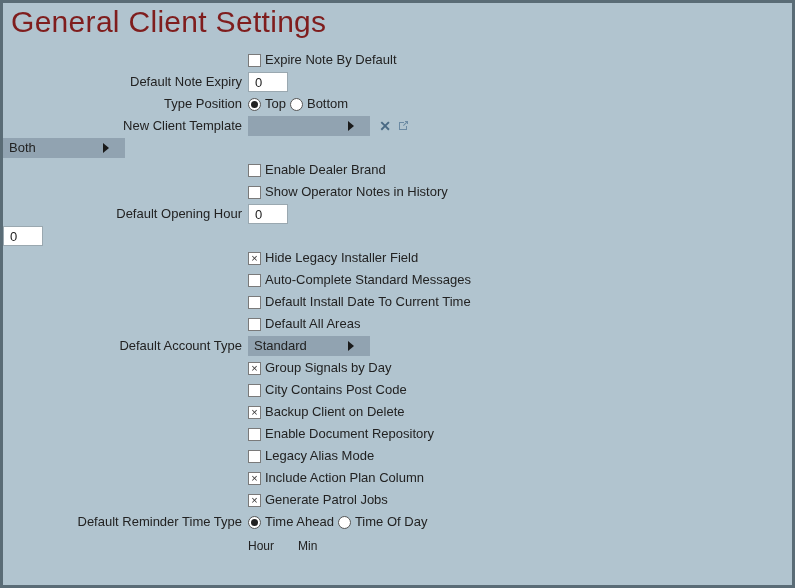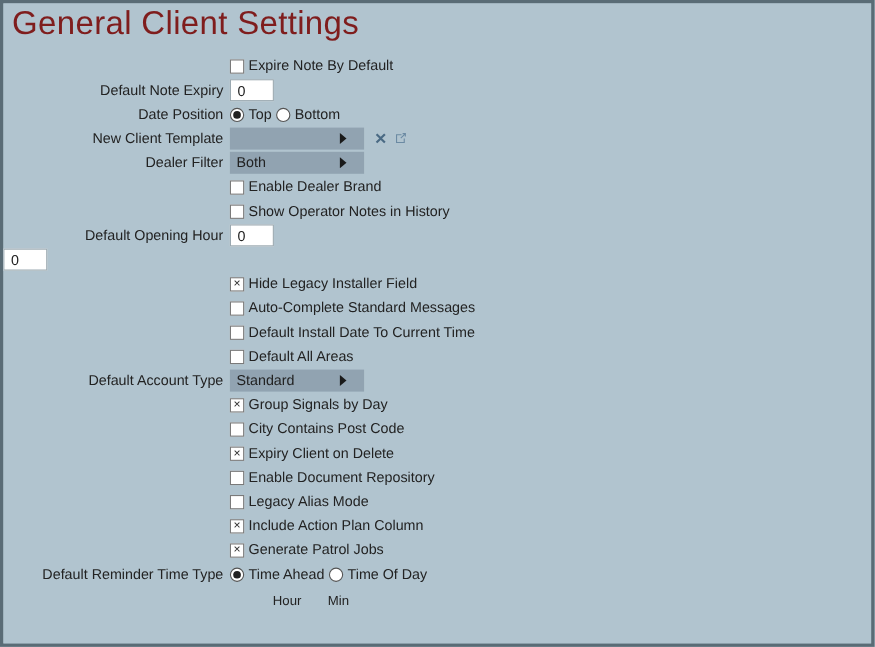--- a/index.html
+++ b/index.html
@@ -28,21 +28,21 @@
     padding: 4px 0 0 0;
   }
   .row {
     display: flex;
     align-items: center;
     padding: 1px 0;
     min-height: 22px;
     line-height: 16px;
   }
   .label {
-    width: 206px;
+    width: 245px;
     text-align: right;
     padding-right: 6px;
     color: #222;
     font-size: 13px;
   }
   .controls {
     display: flex;
     align-items: center;
     gap: 4px;
   }
@@ -167,21 +167,21 @@
     </div>
 
     <div class="row">
       <div class="label">Default Note Expiry</div>
       <div class="controls">
         <input class="num" value="0" style="">
       </div>
     </div>
 
     <div class="row">
-      <div class="label">Date Position</div>
+      <div class="label">Type Position</div>
       <div class="controls">
         <span class="radio checked"></span>
         <span class="radio-label">Top</span>
         <span class="radio"></span>
         <span class="radio-label">Bottom</span>
       </div>
     </div>
 
     <div class="row">
       <div class="label">New Client Template</div>
@@ -195,21 +195,20 @@
           <span class="icon-open">
             <svg viewBox="0 0 14 14">
                 <path d="M3 3 h5 v1 H4 v6 h6 V7 h1 v4 H3 Z M9 2 h3 v3 h-1 V3.7 L7.7 7 7 6.3 10.3 3 H9 Z" fill="#6b8aa3"></path>
               </svg>
           </span>
         </div>
       </div>
     </div>
 
     <div class="row">
-      <div class="label">Dealer Filter</div>
       <div class="controls">
         <div class="dropdown">
           <span>Both</span>
           <span class="tri"></span>
         </div>
       </div>
     </div>
 
     <div class="row">
       <div class="label"></div>
@@ -297,21 +296,21 @@
         <span class="chk"></span>
         <span class="chk-label">City Contains Post Code</span>
       </div>
     </div>
 
 
     <div class="row">
       <div class="label"></div>
       <div class="controls">
         <span class="chk">×</span>
-        <span class="chk-label">Expiry Client on Delete</span>
+        <span class="chk-label">Backup Client on Delete</span>
       </div>
     </div>
 
     <div class="row">
       <div class="label"></div>
       <div class="controls">
         <span class="chk"></span>
         <span class="chk-label">Enable Document Repository</span>
       </div>
     </div>

